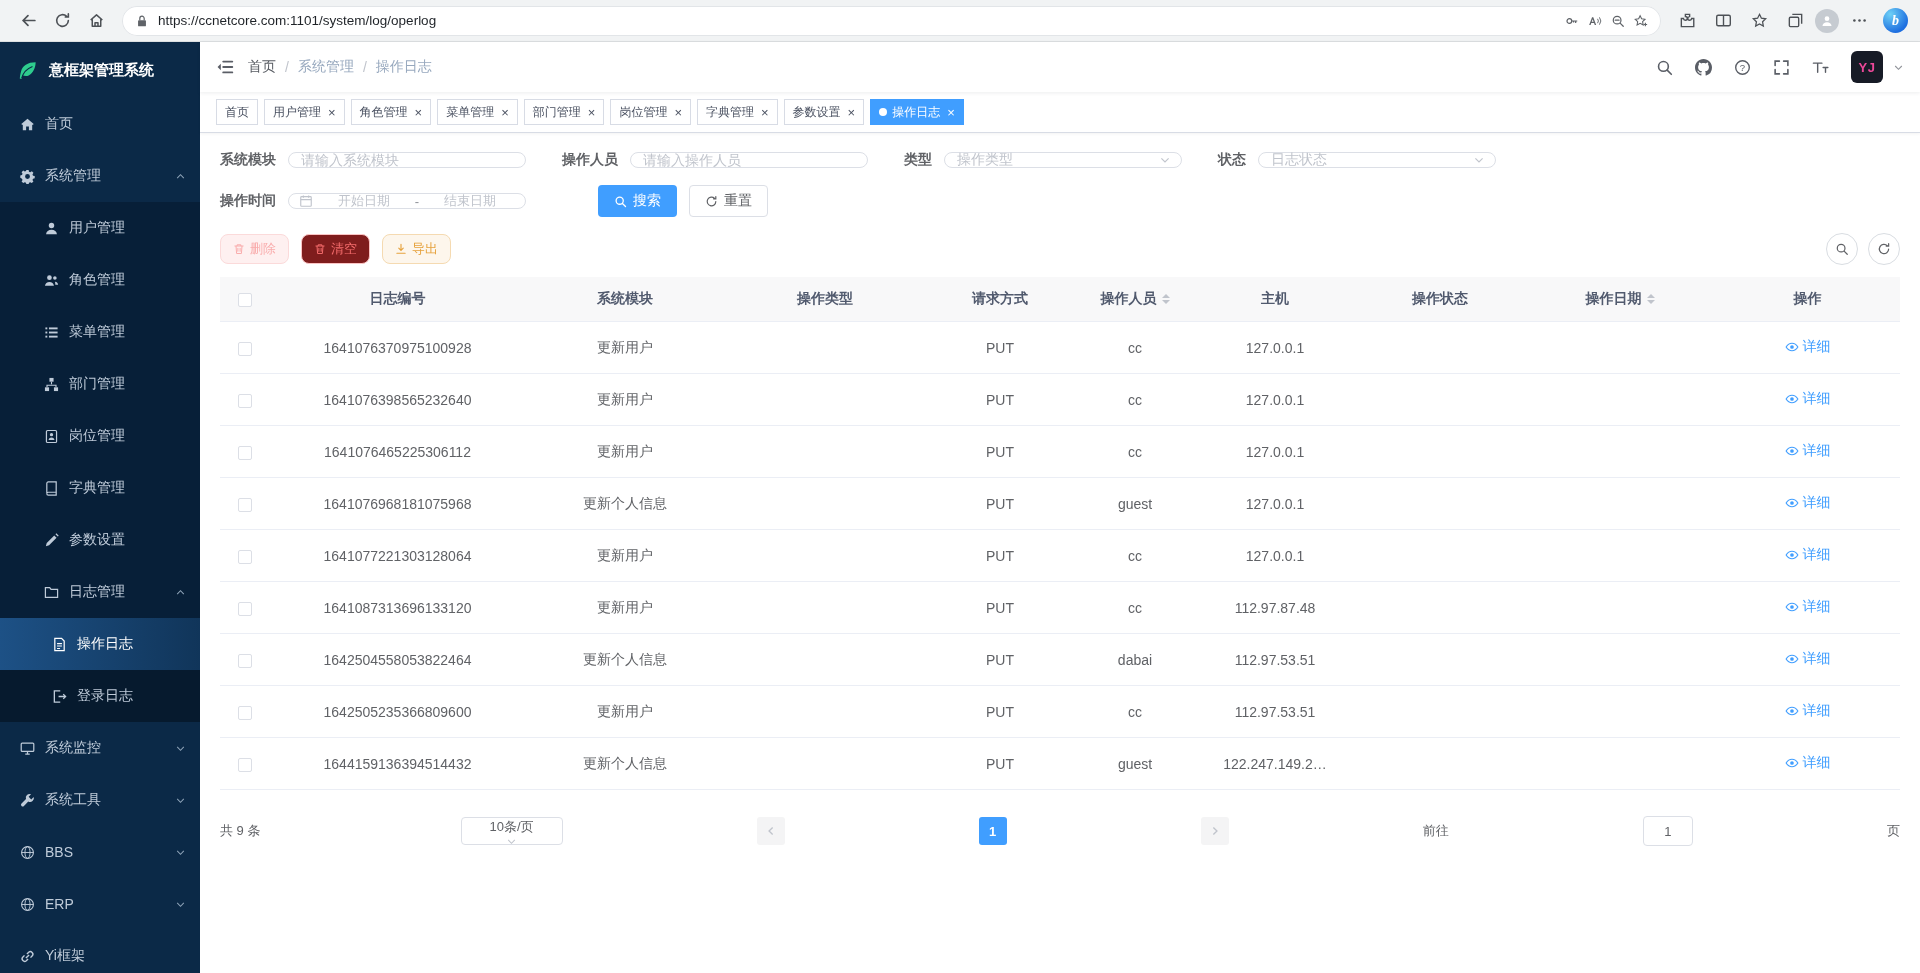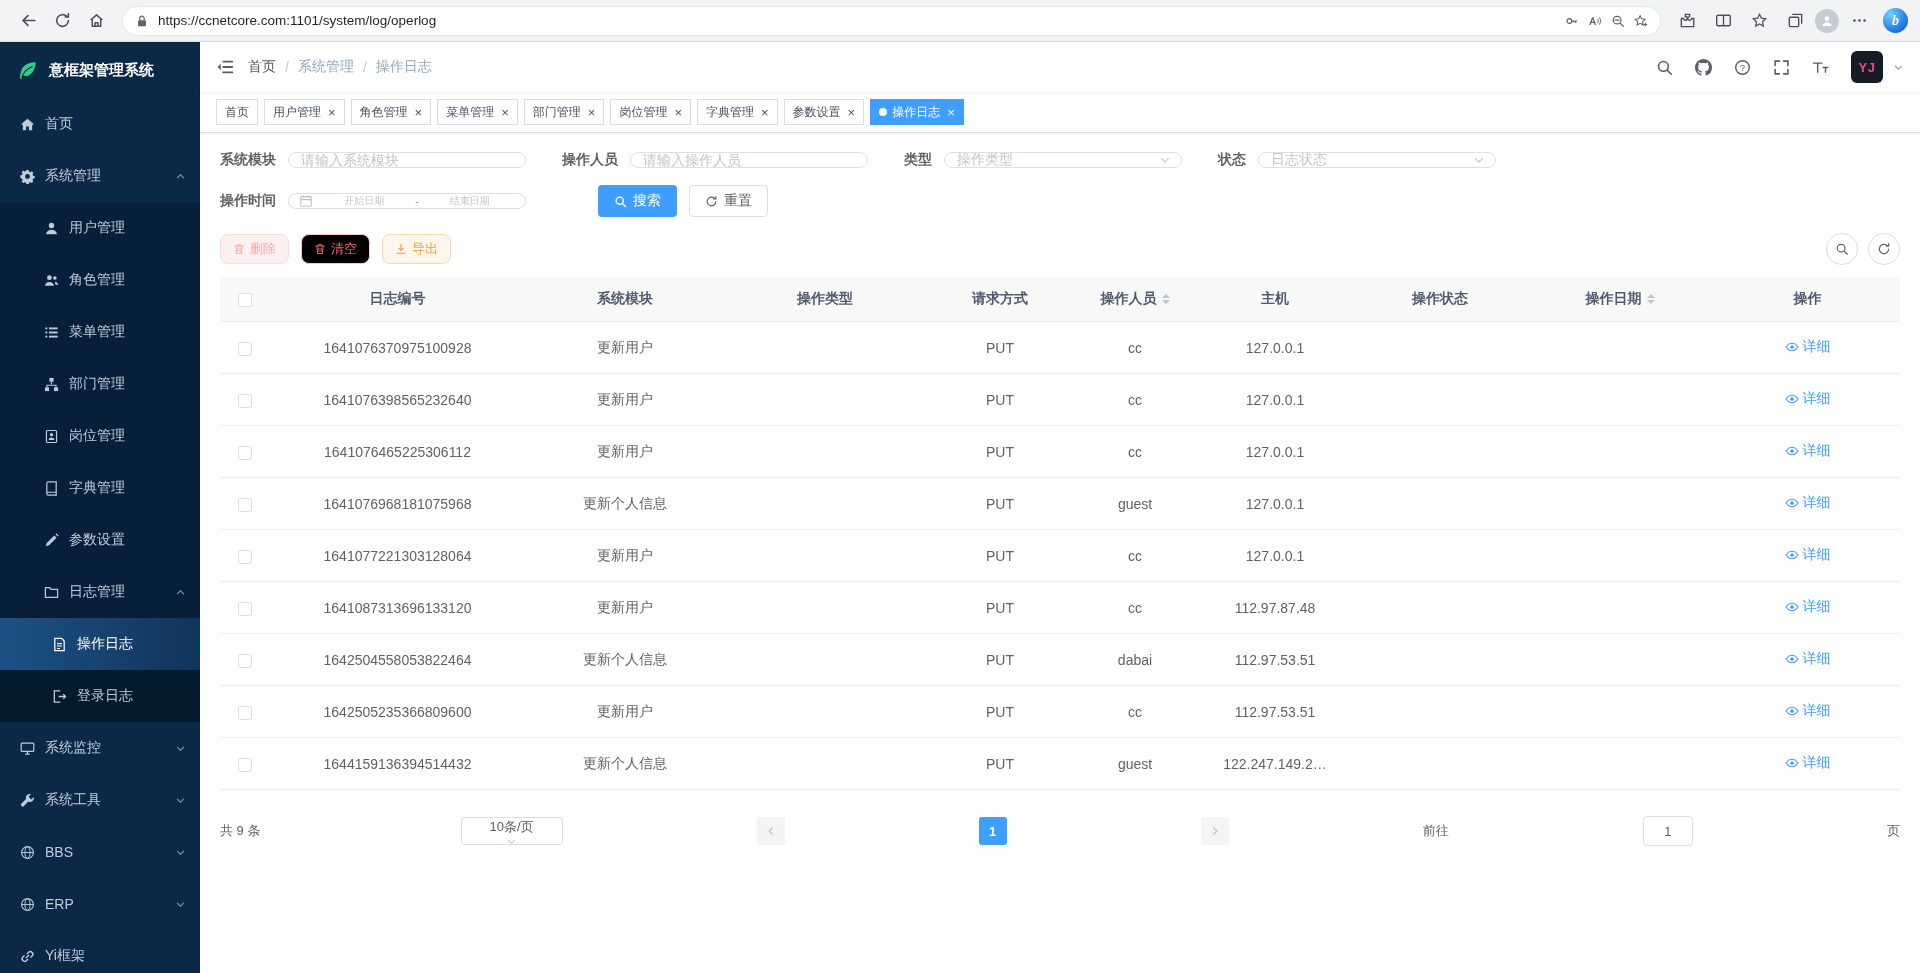--- a/index.html
+++ b/index.html
@@ -69,36 +69,36 @@
   .f-group{display:flex;align-items:center;margin-right:36px;}
   .f-label{font-size:14px;font-weight:700;color:#606266;margin-right:12px;white-space:nowrap;}
   .f-input,.f-select,.f-range{width:238px;height:16px;border:1px solid #dcdfe6;border-radius:12px;background:#fff;
         font-size:14px;color:#606266;box-sizing:border-box;font-family:inherit;}
   .f-input{padding:0 12px;outline:none;}
   .f-input::placeholder{color:#c0c4cc;}
   .f-select{display:flex;align-items:center;justify-content:space-between;padding:0 10px 0 12px;cursor:pointer;}
   .sel-ph{color:#c0c4cc;}
   .sel-caret{color:#c0c4cc;display:flex;}
   .sel-caret svg{width:12px;height:12px;}
-  .f-range{display:flex;align-items:center;gap:6px;padding:0 10px;color:#c0c4cc;font-size:10px;}
+  .f-range{display:flex;align-items:center;gap:6px;padding:0 10px;color:#c0c4cc;font-size:13px;}
   .f-range .cal{display:flex;color:#c0c4cc;}
   .f-range .cal svg{width:14px;height:14px;}
   .f-range .ph{flex:1;text-align:center;white-space:nowrap;}
   .f-range .sep{color:#909399;}
   .btn{height:32px;border-radius:4px;font-size:14px;display:inline-flex;align-items:center;gap:6px;padding:4px 15px;
        border:1px solid transparent;cursor:pointer;font-family:inherit;}
   .btn svg{width:13px;height:13px;}
   .btn.primary{background:var(--accent,#409eff);color:#fff;margin-left:36px;}
   .btn.plain{background:#fff;border-color:#dcdfe6;color:#606266;margin-left:12px;}
   .toolbar{display:flex;align-items:center;margin-bottom:12px;}
   .btn-sm{height:30px;padding:0 12px;border-radius:8px;font-size:13px;display:inline-flex;align-items:center;gap:5px;
           border:1px solid;margin-right:12px;cursor:pointer;font-family:inherit;background:#fff;}
   .btn-sm svg{width:12px;height:12px;}
   .btn-del{background:#fef0f0;border-color:#fbdada;color:#f9abab;cursor:not-allowed;}
-  .btn-clear{background:#000000;border-color:#fbc4c4;color:var(--danger,#f56c6c);}
+  .btn-clear{background:#7f1d1d;border-color:#fbc4c4;color:var(--danger,#f56c6c);}
   .btn-export{background:#fdf6ec;border-color:#f5dab1;color:var(--warning,#e6a23c);}
   .tb-right{margin-left:auto;display:flex;gap:10px;}
   .circle-btn{width:30px;height:30px;border-radius:50%;border:1px solid #d9dde2;background:#fff;color:#606266;
               display:flex;align-items:center;justify-content:center;cursor:pointer;}
   .circle-btn svg{width:14px;height:14px;}
   table{width:100%;border-collapse:collapse;table-layout:fixed;}
   thead th{background:#f8f8f9;height:42px;font-size:14px;color:#515a6e;font-weight:700;border-bottom:1px solid #ebeef5;
            text-align:center;white-space:nowrap;}
   tbody td{height:49px;font-size:14px;color:#606266;text-align:center;border-bottom:1px solid #ebeef5;
            overflow:hidden;white-space:nowrap;text-overflow:ellipsis;}

